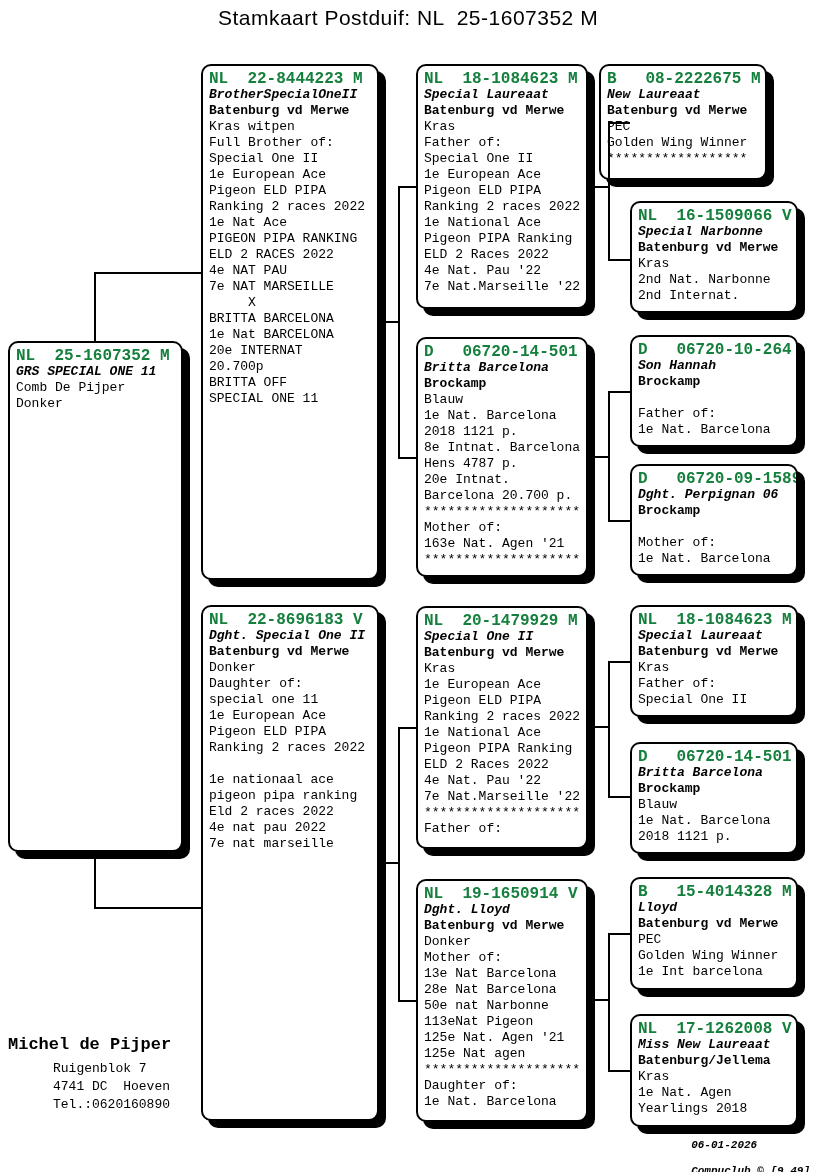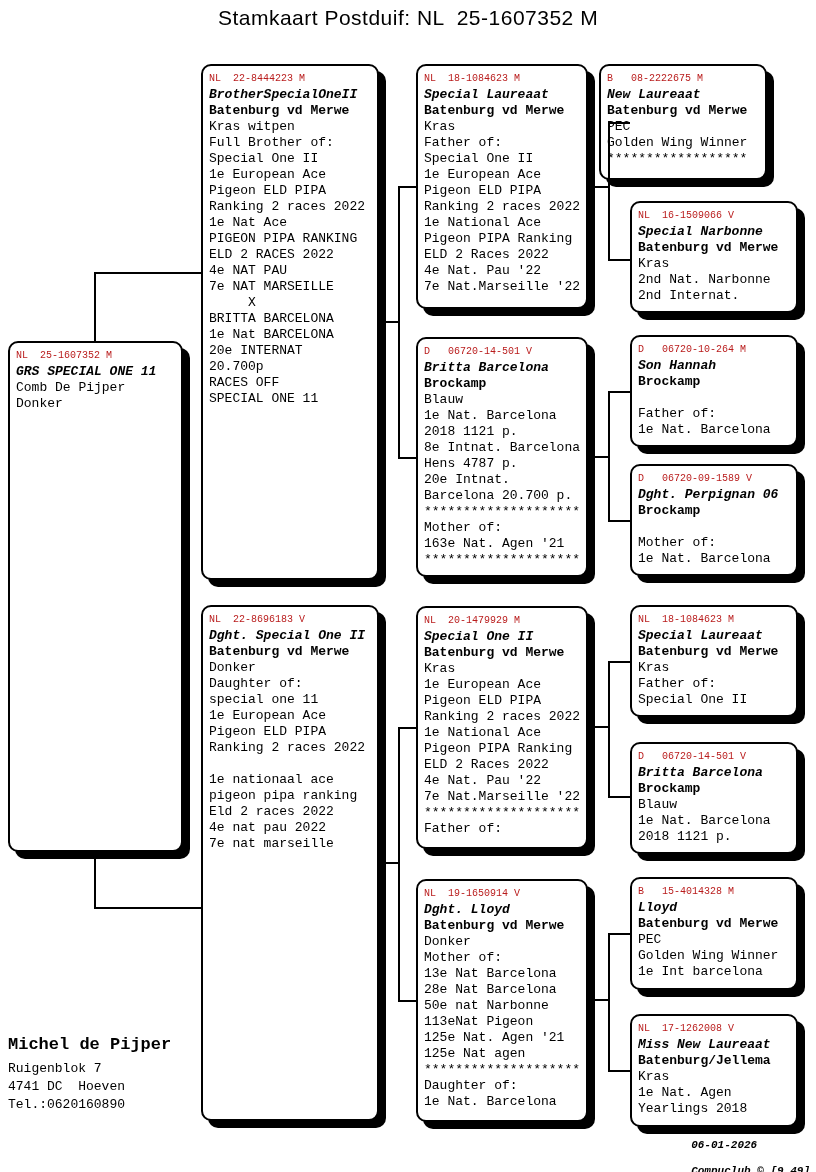--- a/index.html
+++ b/index.html
@@ -11,29 +11,29 @@
   #title {
     position:absolute; left:0; top:6px; width:816px; text-align:center;
     font-family:"Liberation Sans","DejaVu Sans",sans-serif;
     font-size:21px; letter-spacing:0.5px; white-space:pre;
   }
   .pbox {
     position:absolute; background:#fff; border:2px solid #000;
     border-radius:10px; box-shadow:7px 7px 0 0 #000;
     padding:5px 0 0 6px; box-sizing:border-box; overflow:hidden;
   }
-  .pbox .ring { color:#b91c1c; font-weight:normal; font-size:10px; line-height:16px; white-space:pre; }
+  .pbox .ring { color:#15803d; font-weight:bold; font-size:16px; line-height:16px; white-space:pre; }
   .pbox .pname { font-style:italic; font-weight:bold; font-size:13px; line-height:16px; white-space:pre; }
   .pbox .breeder { font-weight:bold; font-size:13px; line-height:16px; white-space:pre; }
   .pbox .breeder:empty { display:none; }
   .tline { font-size:13px; line-height:16px; white-space:pre; }
   .hline, .vline { position:absolute; background:#000; }
   #owner { position:absolute; left:8px; top:1034px; }
   #owner .oname { font-weight:bold; font-size:17px; line-height:22px; margin-bottom:4px; white-space:pre; }
-  #owner .oline { font-size:13px; line-height:18px; white-space:pre; }
+  #owner .oline { font-size:13px; line-height:18px; white-space:pre;margin-left:45px; }
   #footer {
     position:absolute; right:6px; top:1139px; display:flex; gap:14px;
     font-size:11px; font-style:italic; font-weight:bold; white-space:pre;flex-direction:column;
   }
 </style>
 </head>
 <body>
 
 <div id="card">
 
@@ -63,21 +63,21 @@
         <div class="tline">1e Nat Ace</div>
         <div class="tline">PIGEON PIPA RANKING</div>
         <div class="tline">ELD 2 RACES 2022</div>
         <div class="tline">4e NAT PAU</div>
         <div class="tline">7e NAT MARSEILLE</div>
         <div class="tline">     X</div>
         <div class="tline">BRITTA BARCELONA</div>
         <div class="tline">1e Nat BARCELONA</div>
         <div class="tline">20e INTERNAT</div>
         <div class="tline">20.700p</div>
-        <div class="tline">RACES OFF</div>
+        <div class="tline">BRITTA OFF</div>
         <div class="tline">SPECIAL ONE 11</div>
       </div>
   </div>
 
   <div class="pbox" style="left:201px;top:605px;width:178px;height:516px">
     <div class="ring">NL  22-8696183 V</div>
     <div class="pname">Dght. Special One II</div>
     <div class="breeder">Batenburg vd Merwe</div>
     <div class="plines">
         <div class="tline">Donker</div>

